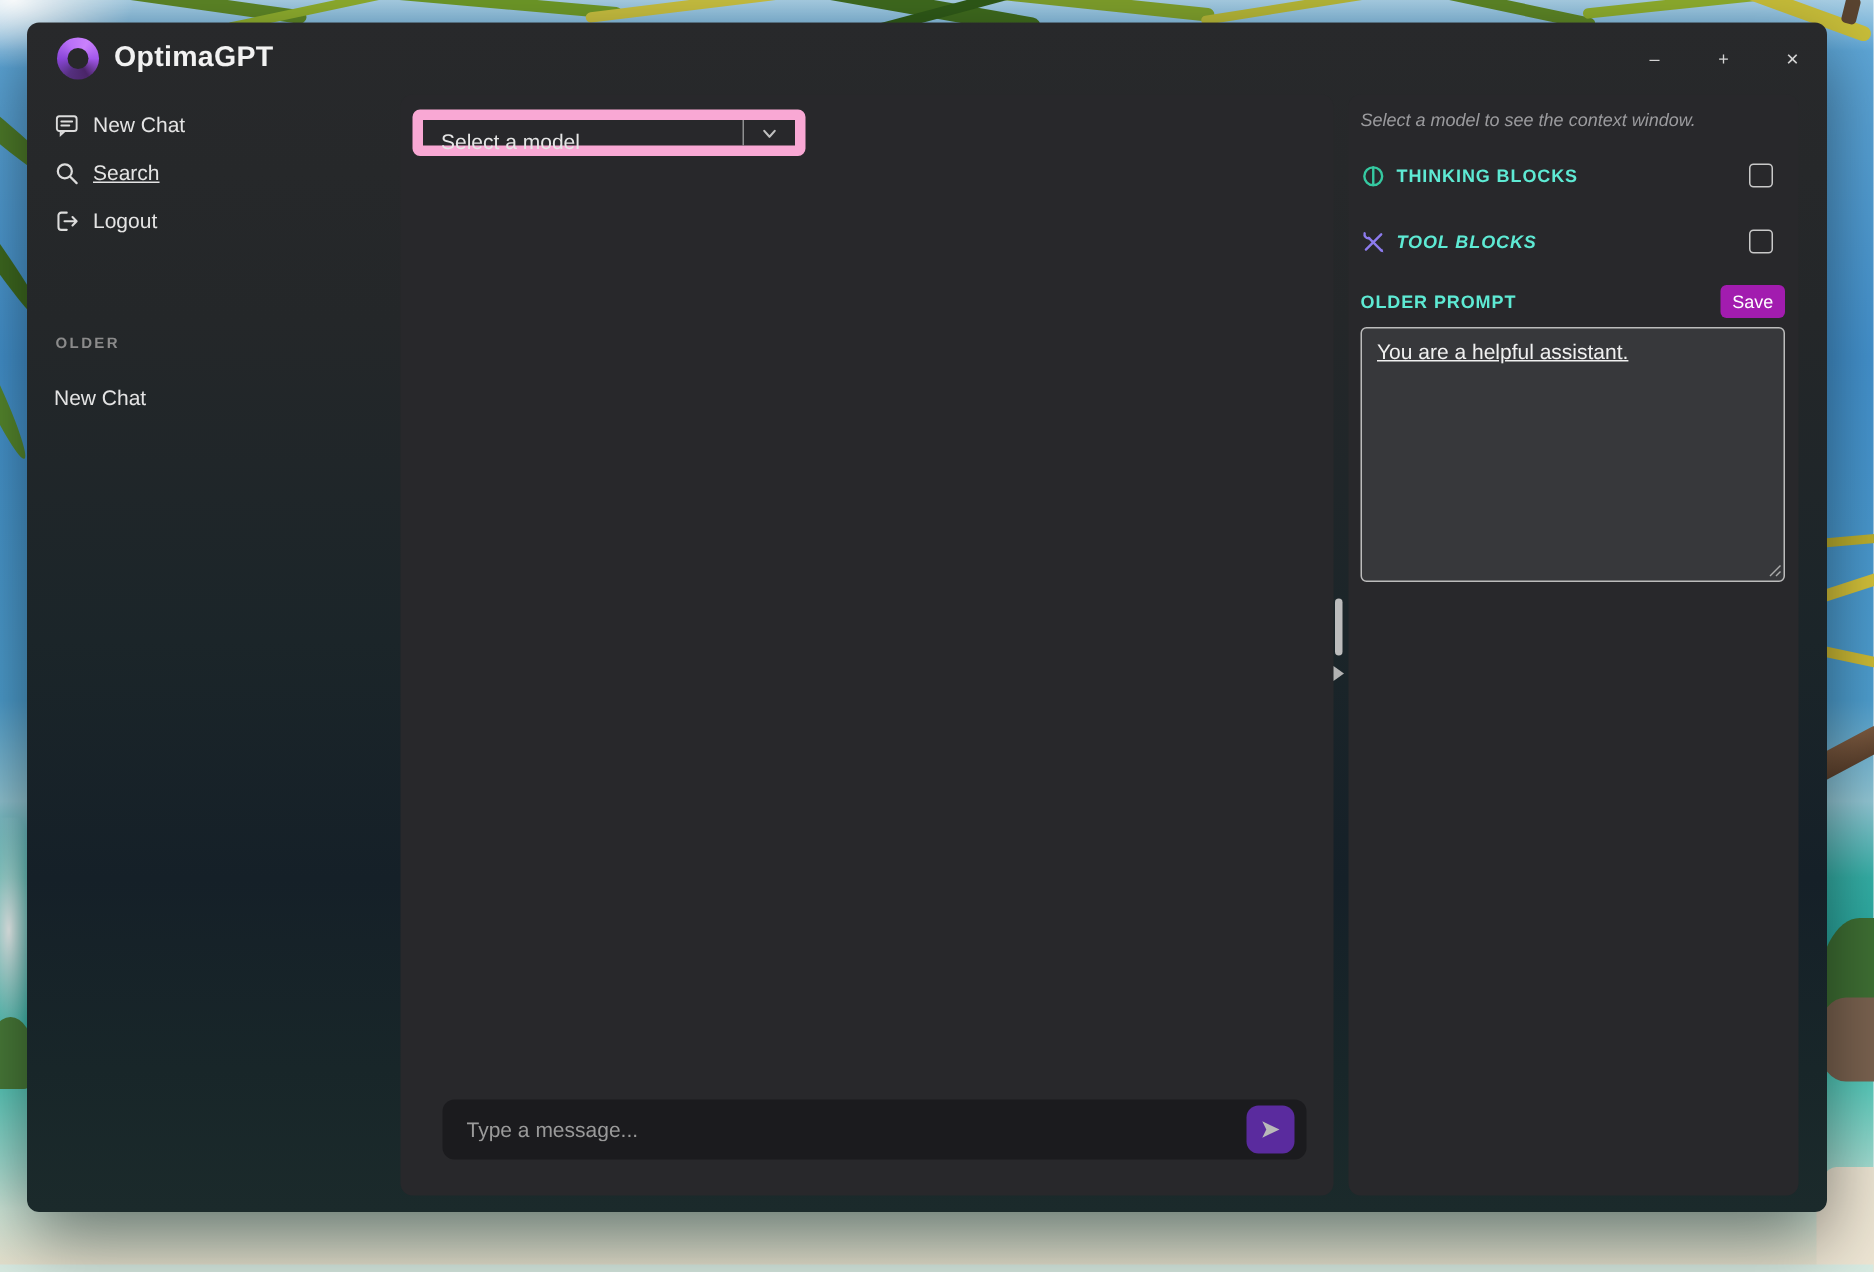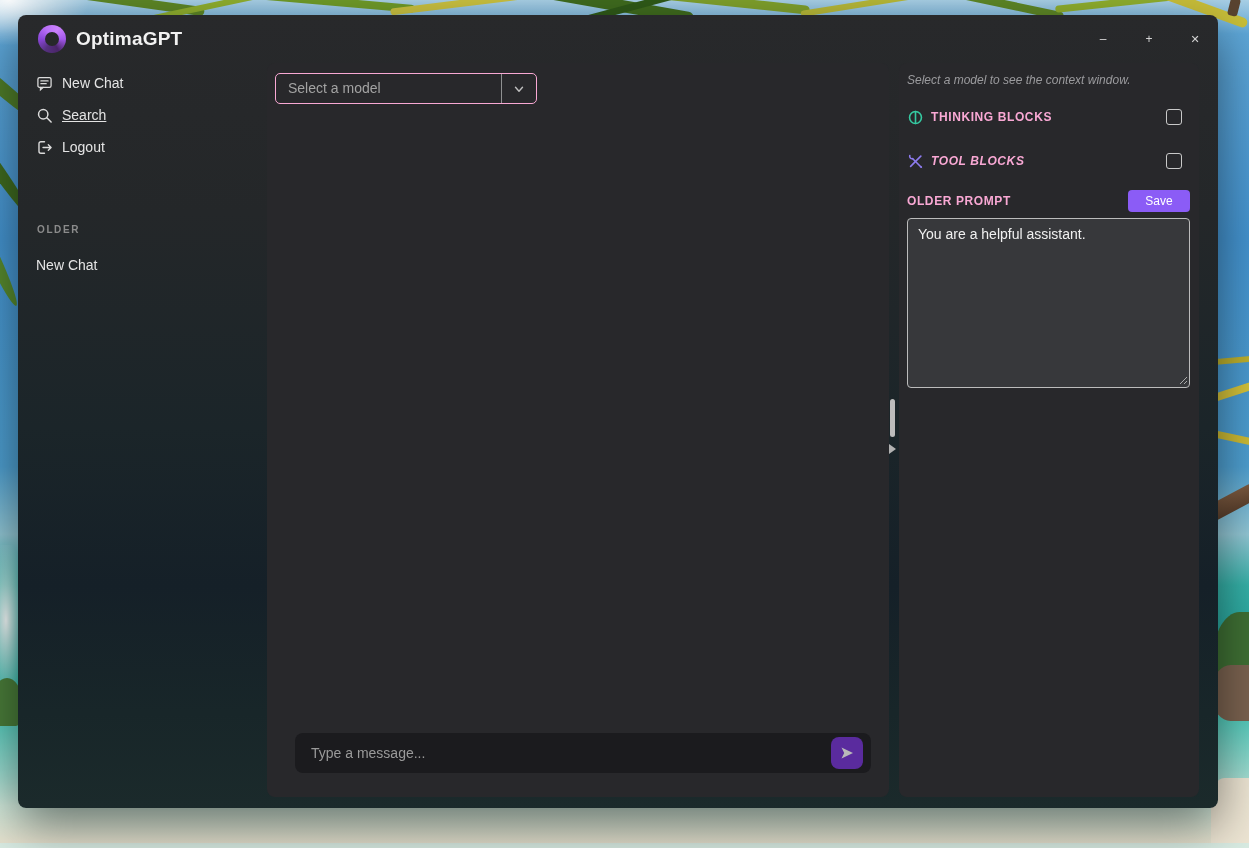--- a/index.html
+++ b/index.html
@@ -36,45 +36,45 @@
 
   
   .sidebar { position:absolute; left:0; top:48px; width:249px; bottom:0; }
   .side-item { position:absolute; left:18px; height:24px; display:flex; align-items:center; gap:9px; color:#e4e4e4; font-size:14px; }
   .side-item svg { flex:0 0 auto; }
   .side-section { position:absolute; left:19px; top:161px; font-size:10px; font-weight:700; color:#8b8b8b; letter-spacing:1.6px; }
   .side-history { position:absolute; left:18px; top:190px; height:24px; display:flex; align-items:center; color:#e4e4e4; font-size:14px; }
 
   
   .chat-panel { position:absolute; left:249px; top:48px; width:622px; height:734px; background:#28282b; border-radius:8px; }
-  .model-select { position:absolute; left:8px; top:10px; width:262px; height:31px; border:1px solid #f9a8d4; border-radius:5px; color:#a3a3a3; font-size:14px; }
+  .model-select { position:absolute; left:8px; top:10px; width:262px; height:31px; border:7px solid #f9a8d4; border-radius:5px; color:#e5e5e5; font-size:14px; }
   .model-select .sel-text { position:absolute; left:12px; top:0; line-height:29px; }
   .model-select .sel-caret { position:absolute; right:0; top:0; width:35px; height:100%; border-left:1px solid #8f9091; display:flex; align-items:center; justify-content:center; }
   .message-bar { position:absolute; left:28px; top:670px; width:576px; height:40px; background:#1b1b1e; border-radius:8px; }
   .message-input { position:absolute; left:0; top:0; width:calc(100% - 48px); height:100%; background:transparent; border:none; outline:none; color:#737373; font-size:14px; padding-left:16px; font-family:"Liberation Sans", sans-serif; }
   .message-input::placeholder { color:#9a9a9a; }
   .send-btn { position:absolute; right:8px; top:4px; width:32px; height:32px; background:#5a2b9e; border:none; border-radius:8px; display:flex; align-items:center; justify-content:center; cursor:pointer; }
 
   
   .gutter-handle { position:absolute; left:872px; top:384px; width:5px; height:38px; background:#bcbcbc; border-radius:3px; }
   .gutter-arrow { position:absolute; left:871px; top:429px; width:0; height:0; border-top:5px solid transparent; border-bottom:5px solid transparent; border-left:7px solid #b2b2b2; }
 
   
   .context-panel { position:absolute; left:881px; top:48px; width:300px; height:734px; background:#28282b; border-radius:8px; }
   .hint { position:absolute; left:8px; top:10px; font-size:12px; font-style:italic; color:#9b9b9e; }
   .toggle-row { position:absolute; left:8px; right:17px; height:20px; display:flex; align-items:center; }
   .toggle-row .t-label { margin-left:7px; flex:1; }
-  .caps-label { font-size:12px; font-weight:700; color:#f9a8d4; letter-spacing:.6px; }
+  .caps-label { font-size:12px; font-weight:700; color:#5eead4; letter-spacing:.6px; }
   .checkbox { width:16px; height:16px; border:1.5px solid #c9c9c9; border-radius:3px; background:transparent; }
   .row-thinking { top:44px; }
   .row-tools { top:88px;font-style:italic; }
   .prompt-header { position:absolute; left:8px; right:9px; top:127px; height:22px; display:flex; align-items:center; justify-content:space-between; }
-  .save-btn { width:62px; height:22px; background:#8b5cf6; color:#fff; border:none; border-radius:4px; font-size:12px; font-family:"Liberation Sans", sans-serif; cursor:pointer; }
+  .save-btn { width:43px; height:22px; background:#a21caf; color:#fff; border:none; border-radius:4px; font-size:12px; font-family:"Liberation Sans", sans-serif; cursor:pointer; }
   .prompt-wrap { position:absolute; left:8px; top:155px; width:283px; height:170px; }
-  .prompt-area { width:100%; height:100%; background:#37383b; border:1px solid #bcbcbc; border-radius:4px; color:#f0f0f0; font-size:14px; padding:7px 10px; resize:none; outline:none; font-family:"Liberation Sans", sans-serif; }
+  .prompt-area { width:100%; height:100%; background:#37383b; border:1px solid #bcbcbc; border-radius:4px; color:#f0f0f0; font-size:14px; padding:7px 10px; resize:none; outline:none; font-family:"Liberation Sans", sans-serif;text-decoration:underline; }
   .grip { position:absolute; right:2px; bottom:3px; }
 </style>
 </head>
 <body>
 
 <div class="desktop">
   <div class="wp glow-tl"></div>
 
   <div class="frond" style="left:55px;top:-3px;width:150px;height:9px;background:#5d8626;transform:rotate(8deg);"></div>
   <div class="frond" style="left:150px;top:3px;width:120px;height:6px;background:#8fae2e;transform:rotate(-12deg);"></div>

